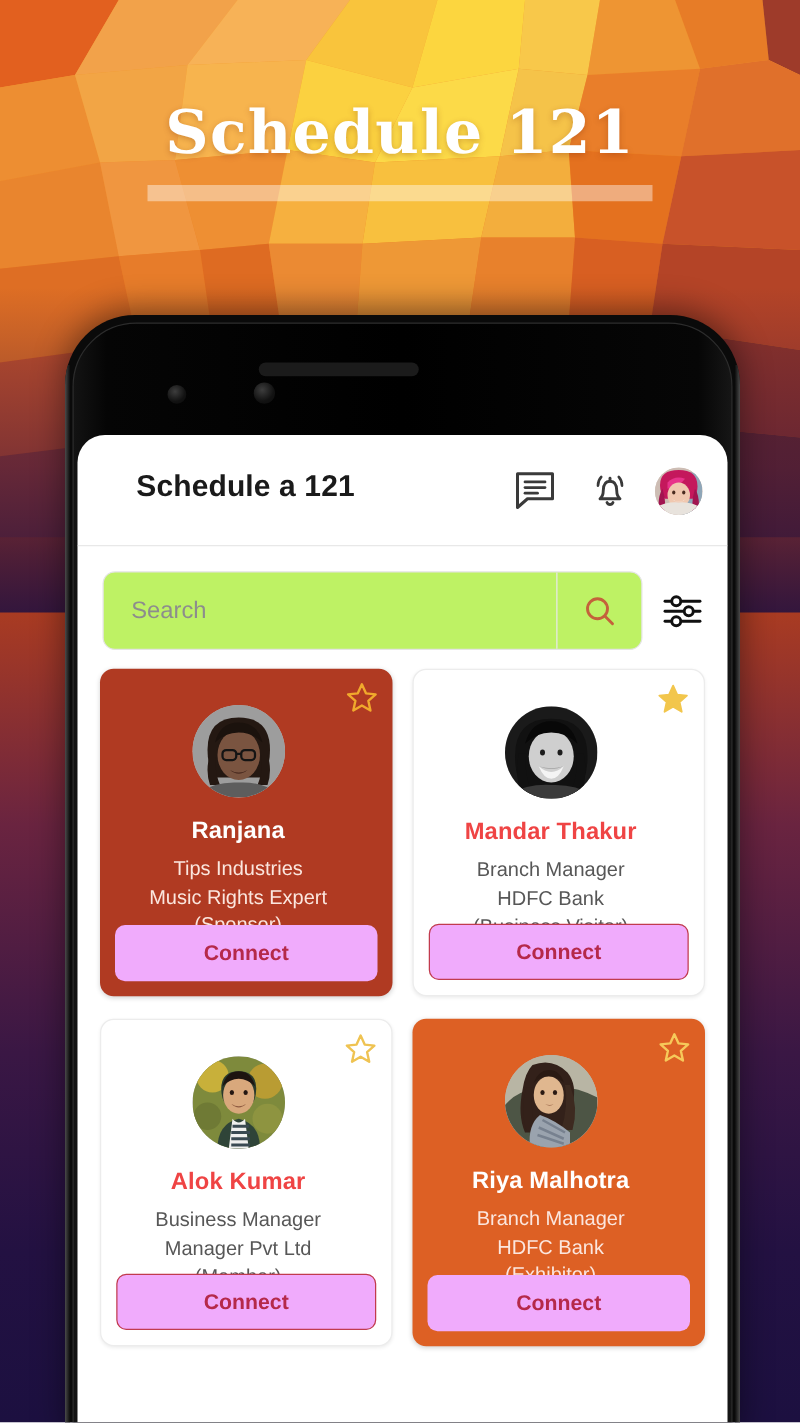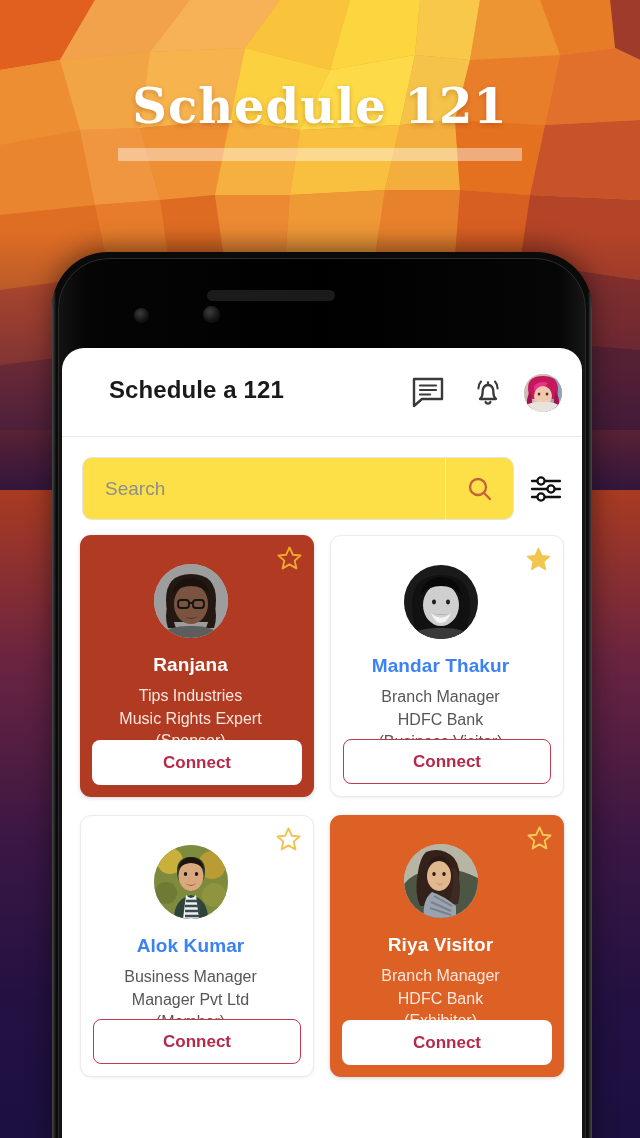--- a/index.html
+++ b/index.html
@@ -149,21 +149,21 @@
   #search-row {
     position: relative;
     height: 92px;
   }
   #search-box {
     position: absolute;
     left: 20px; top: 20px;
     width: 432px; height: 63px;
     border: 1px solid #e4e4e4;
     border-radius: 10px;
-    background: #fde047;
+    background: #bef264;
     display: flex;
     align-items: flex-start;
   }
   #search-input {
     flex: 1;
     height: 61px;
     border: none;
     outline: none;
     background: transparent;
     font-family: "Liberation Sans", sans-serif;
@@ -228,40 +228,40 @@
     overflow: hidden;
     background: #bdbdbd;
   }
   .card-photo svg { display: block; }
 
   .card-name {
     margin-top: 16px;
     text-align: center;
     font-size: 19px;
     font-weight: 700;
-    color: #3b82f6;
+    color: #ef4444;
     letter-spacing: 0.1px;
   }
   .card.filled .card-name { color: #ffffff; }
 
   .card-meta {
     margin-top: 9px;
     text-align: center;
     font-size: 16px;
     line-height: 22.5px;
     color: #575757;
   }
   .card.filled .card-meta { color: #fbe6de; }
 
   .connect-btn {
     position: absolute;
     left: 12px; right: 12px; bottom: 12px;
     height: 45px;
     border-radius: 8px;
-    background: #ffffff;
+    background: #f0abfc;
     font-family: "Liberation Sans", sans-serif;
     font-size: 17px;
     font-weight: 700;
     color: #B5294A;
     cursor: pointer;
     display: flex;
     align-items: center;
     justify-content: center;
   }
   .connect-btn.outline {
@@ -507,21 +507,21 @@
             <path d="M23 22 q4-10 12-10 q9 0 12 10 q-6-5-12-5 q-6 0-12 5 z" fill="#2a1a13"></path>
             <path d="M17 26 q-5 18 0 34 l8 0 q-6-18-2-34 z" fill="#33211a"></path>
             <path d="M52 24 q7 18 2 36 l-9 0 q6-20 3-36 z" fill="#3d2a20"></path>
             <ellipse cx="30" cy="30" rx="1.7" ry="2" fill="#2a1a13"></ellipse>
             <ellipse cx="40" cy="30" rx="1.7" ry="2" fill="#2a1a13"></ellipse>
             <path d="M32 39 q4 2 7 0 q-3 3-7 0 z" fill="#9c6a4c"></path>
             <path d="M28 48 q12 4 24 14 l0 12 l-32 0 q-2-18 8-26 z" fill="#9aa3ae"></path>
             <path d="M30 52 l18 10 M27 58 l20 9 M26 64 l21 7" stroke="#77818f" stroke-width="2"></path>
           </svg>
         </div>
-        <div class="card-name">Riya Visitor</div>
+        <div class="card-name">Riya Malhotra</div>
         <div class="card-meta">
           <div>Branch Manager</div>
           <div>HDFC Bank</div>
           <div>(Exhibitor)</div>
         </div>
         <button class="connect-btn onfilled">Connect</button>
       </div>
 
     </div>
   </div>

